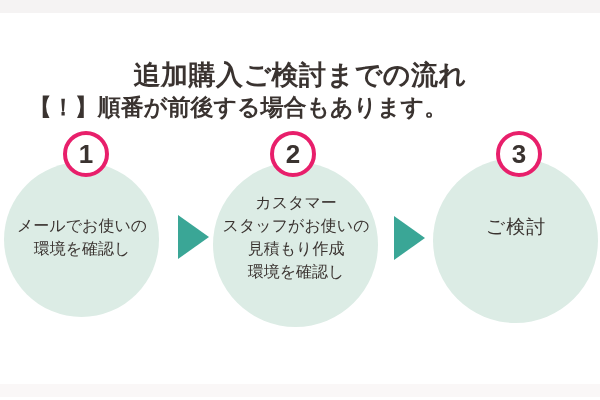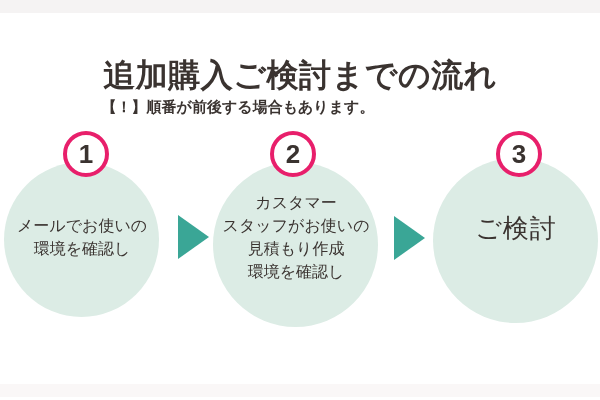--- a/index.html
+++ b/index.html
@@ -26,32 +26,32 @@
     position: absolute;
     left: 0; top: 384px;
     width: 600px; height: 13px;
     background: #faf7f7;
   }
   .title {
     position: absolute;
     left: 0; top: 60px;
     width: 600px;
     text-align: center;
-    font-size: 32px;
+    font-size: 27px;
     line-height: 31px;
     font-weight: bold;
     letter-spacing: 0.5px;
     color: var(--text, #3a3330);
   }
   .subtitle {
     position: absolute;
     left: 0; top: 97px;
     width: 476px;
     text-align: center;
-    font-size: 15px;
+    font-size: 23px;
     line-height: 20px;
     font-weight: bold;
     color: var(--text, #3a3330);
   }
   .circle {
     position: absolute;
     border-radius: 50%;
     background: var(--circle-fill, #dcece5);
   }
   .c1 { left: 4px;   top: 162px; width: 155px; height: 155px; }
@@ -81,22 +81,23 @@
   .t1 {
     left: 2px; top: 214px; width: 160px;
     font-size: 16px; line-height: 23px;
   }
   .t2 {
     left: 216px; top: 191px; width: 160px;
     font-size: 16px; line-height: 23px; text-align: center;
   }
   .t3 {
     left: 446px; top: 216px; width: 140px;
-    font-size: 26px; line-height: 24px;
+    font-size: 19px; line-height: 24px;
     letter-spacing: 1px;
+    font-family: Liberation Mono, monospace;
   }
   .arrow {
     position: absolute;
     width: 0; height: 0;
     border-top: 22px solid transparent;
     border-bottom: 22px solid transparent;
     border-left: 31px solid var(--arrow, #3aa696);
   }
   .a1 { left: 178px; top: 215px; }
   .a2 { left: 394px; top: 216px; }

